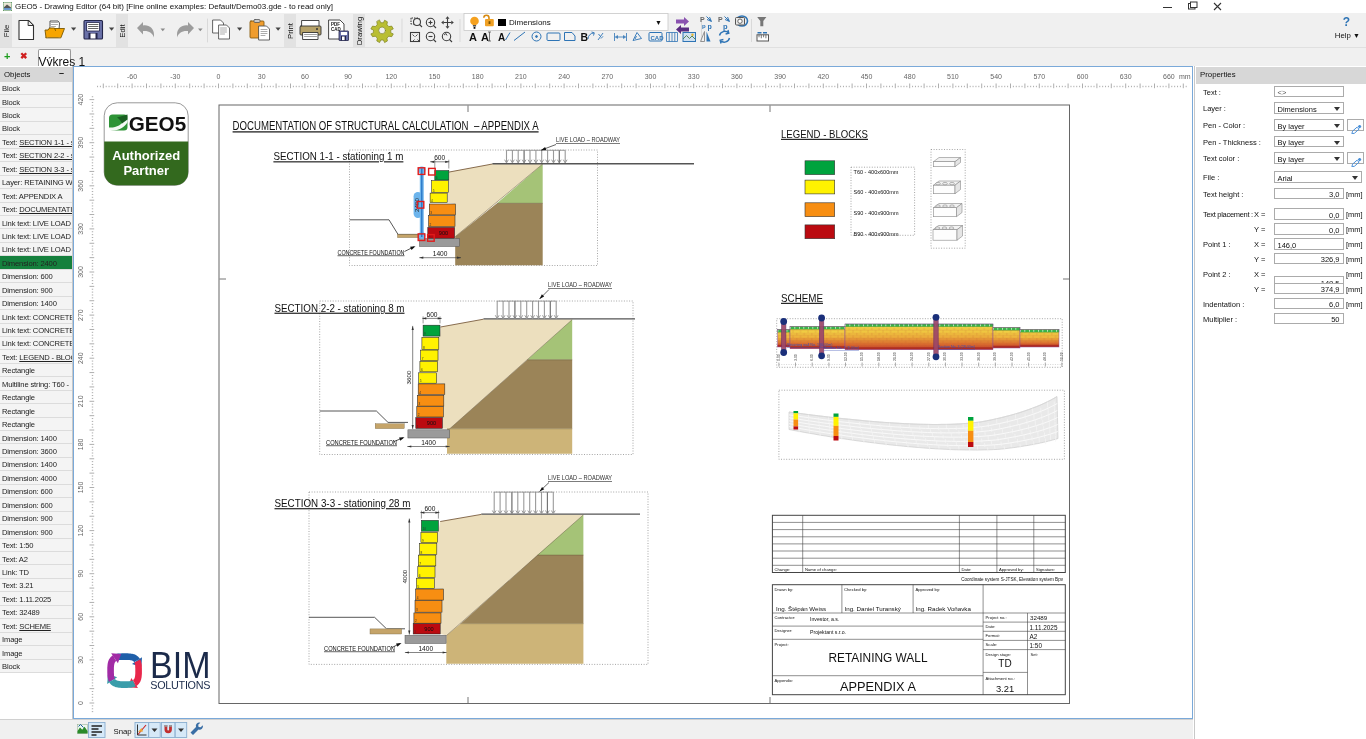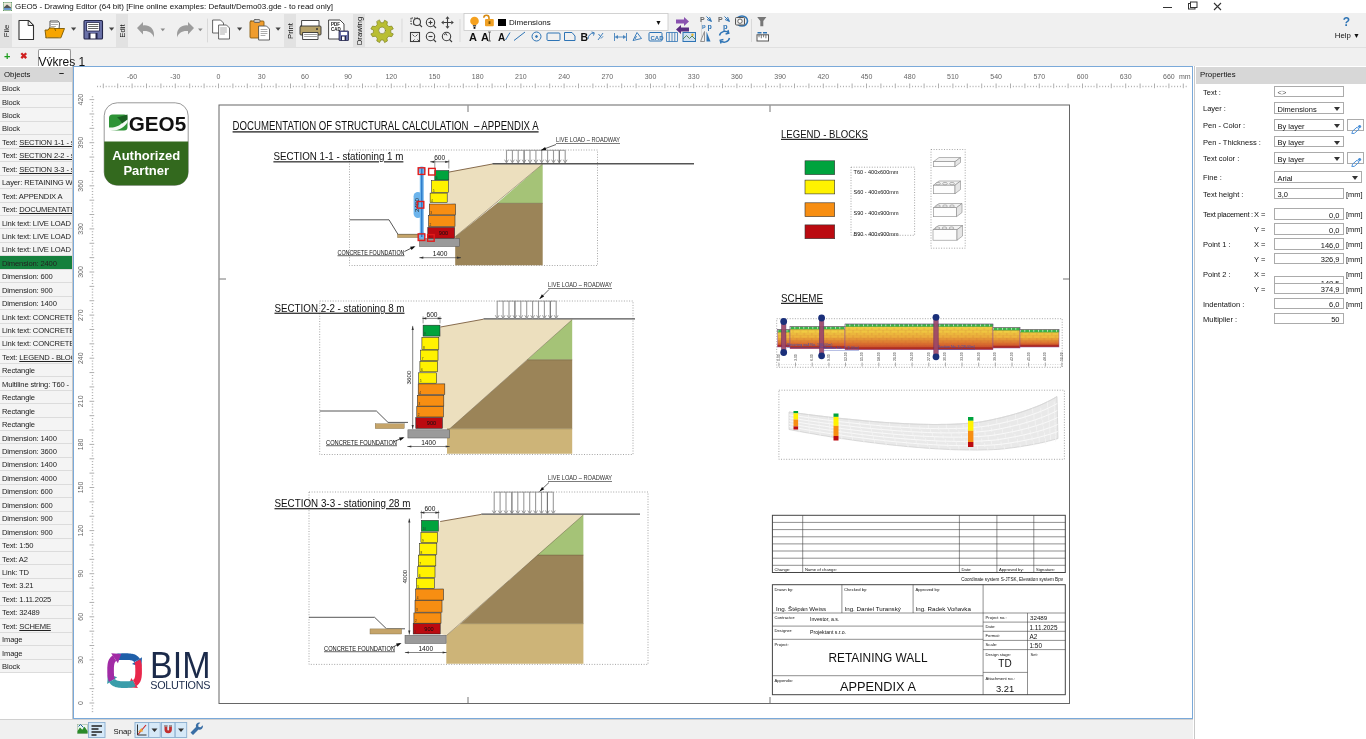--- a/index.html
+++ b/index.html
@@ -733,35 +733,35 @@
         <path d="M7 3.2 l2 2 l-4.5 4 l-2.6 0.6 l0.6-2.6 z" fill="none" stroke="#4a90d9" stroke-width="1"></path>
       </svg></div>
 <div class="plab" style="top:69.7px">Pen - Thickness :</div>
 <div class="pinput psel" style="top:69.7px">By layer</div>
 <div class="plab" style="top:86.4px">Text color :</div>
 <div class="pinput psel" style="top:86.4px">By layer</div>
 <div class="ppick" style="top:86.4px"><svg width="12" height="10" viewBox="0 0 12 10">
         <path d="M9.2 1 a1.6 1.6 0 0 1 2 2 l-1.6 1.6 l-2-2 z" fill="#4a90d9"></path>
         <path d="M7 3.2 l2 2 l-4.5 4 l-2.6 0.6 l0.6-2.6 z" fill="none" stroke="#4a90d9" stroke-width="1"></path>
       </svg></div>
-<div class="plab" style="top:105.0px">Fine :</div>
+<div class="plab" style="top:105.0px">File :</div>
 <div class="pinput psel" style="top:105.0px;width:88px">Arial</div>
 <div class="plab" style="top:121.8px">Text height :</div>
-<div class="pinput" style="top:121.8px;text-align:left">3,0</div>
+<div class="pinput" style="top:121.8px;text-align:right">3,0</div>
 <div class="pmm" style="top:121.8px">[mm]</div>
 <div class="plab" style="top:142.3px;letter-spacing:-0.3px">Text placement :</div>
 <div class="plab" style="top:142.3px;left:59px">X =</div>
 <div class="pinput" style="top:142.3px;text-align:right">0,0</div>
 <div class="pmm" style="top:142.3px">[mm]</div>
 <div class="plab" style="top:157.2px;left:59px">Y =</div>
 <div class="pinput" style="top:157.2px;text-align:right">0,0</div>
 <div class="pmm" style="top:157.2px">[mm]</div>
 <div class="plab" style="top:172.0px">Point 1 :</div>
 <div class="plab" style="top:172.0px;left:59px">X =</div>
-<div class="pinput" style="top:172.0px;text-align:right">146,0</div>
+<div class="pinput" style="top:172.0px;text-align:left">146,0</div>
 <div class="pmm" style="top:172.0px">[mm]</div>
 <div class="plab" style="top:186.9px;left:59px">Y =</div>
 <div class="pinput" style="top:186.9px;text-align:right">326,9</div>
 <div class="pmm" style="top:186.9px">[mm]</div>
 <div class="plab" style="top:201.8px">Point 2 :</div>
 <div class="plab" style="top:201.8px;left:59px">X =</div>
 <div class="pinput" style="top:210px;text-align:right">148,5</div>
 <div class="pmm" style="top:201.8px">[mm]</div>
 <div class="plab" style="top:216.7px;left:59px">Y =</div>
 <div class="pinput" style="top:216.7px;text-align:right">374,9</div>

